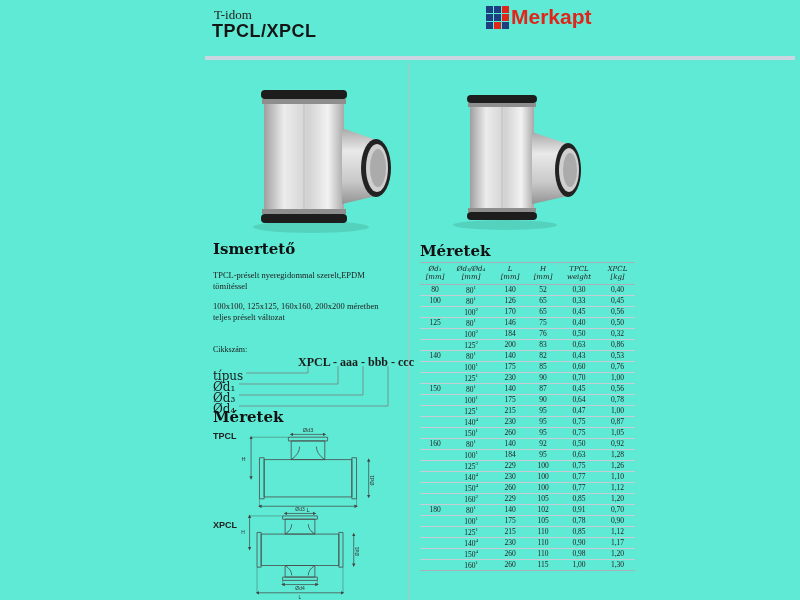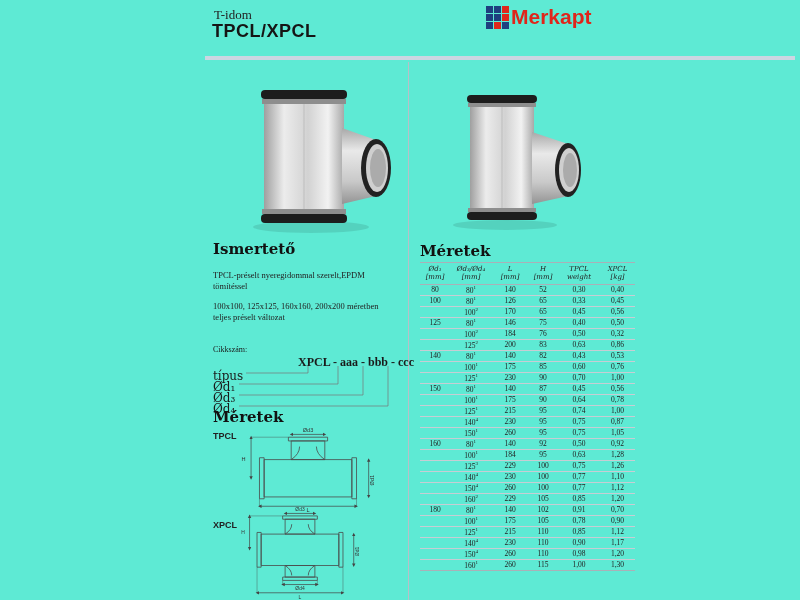--- a/index.html
+++ b/index.html
@@ -335,21 +335,21 @@
             <td>175</td>
             <td>90</td>
             <td>0,64</td>
             <td>0,78</td>
           </tr>
           <tr>
             <td></td>
             <td>125<sup>1</sup></td>
             <td>215</td>
             <td>95</td>
-            <td>0,74</td>
+            <td>0,47</td>
             <td>1,00</td>
           </tr>
           <tr>
             <td></td>
             <td>140<sup>4</sup></td>
             <td>230</td>
             <td>95</td>
             <td>0,75</td>
             <td>0,87</td>
           </tr>

